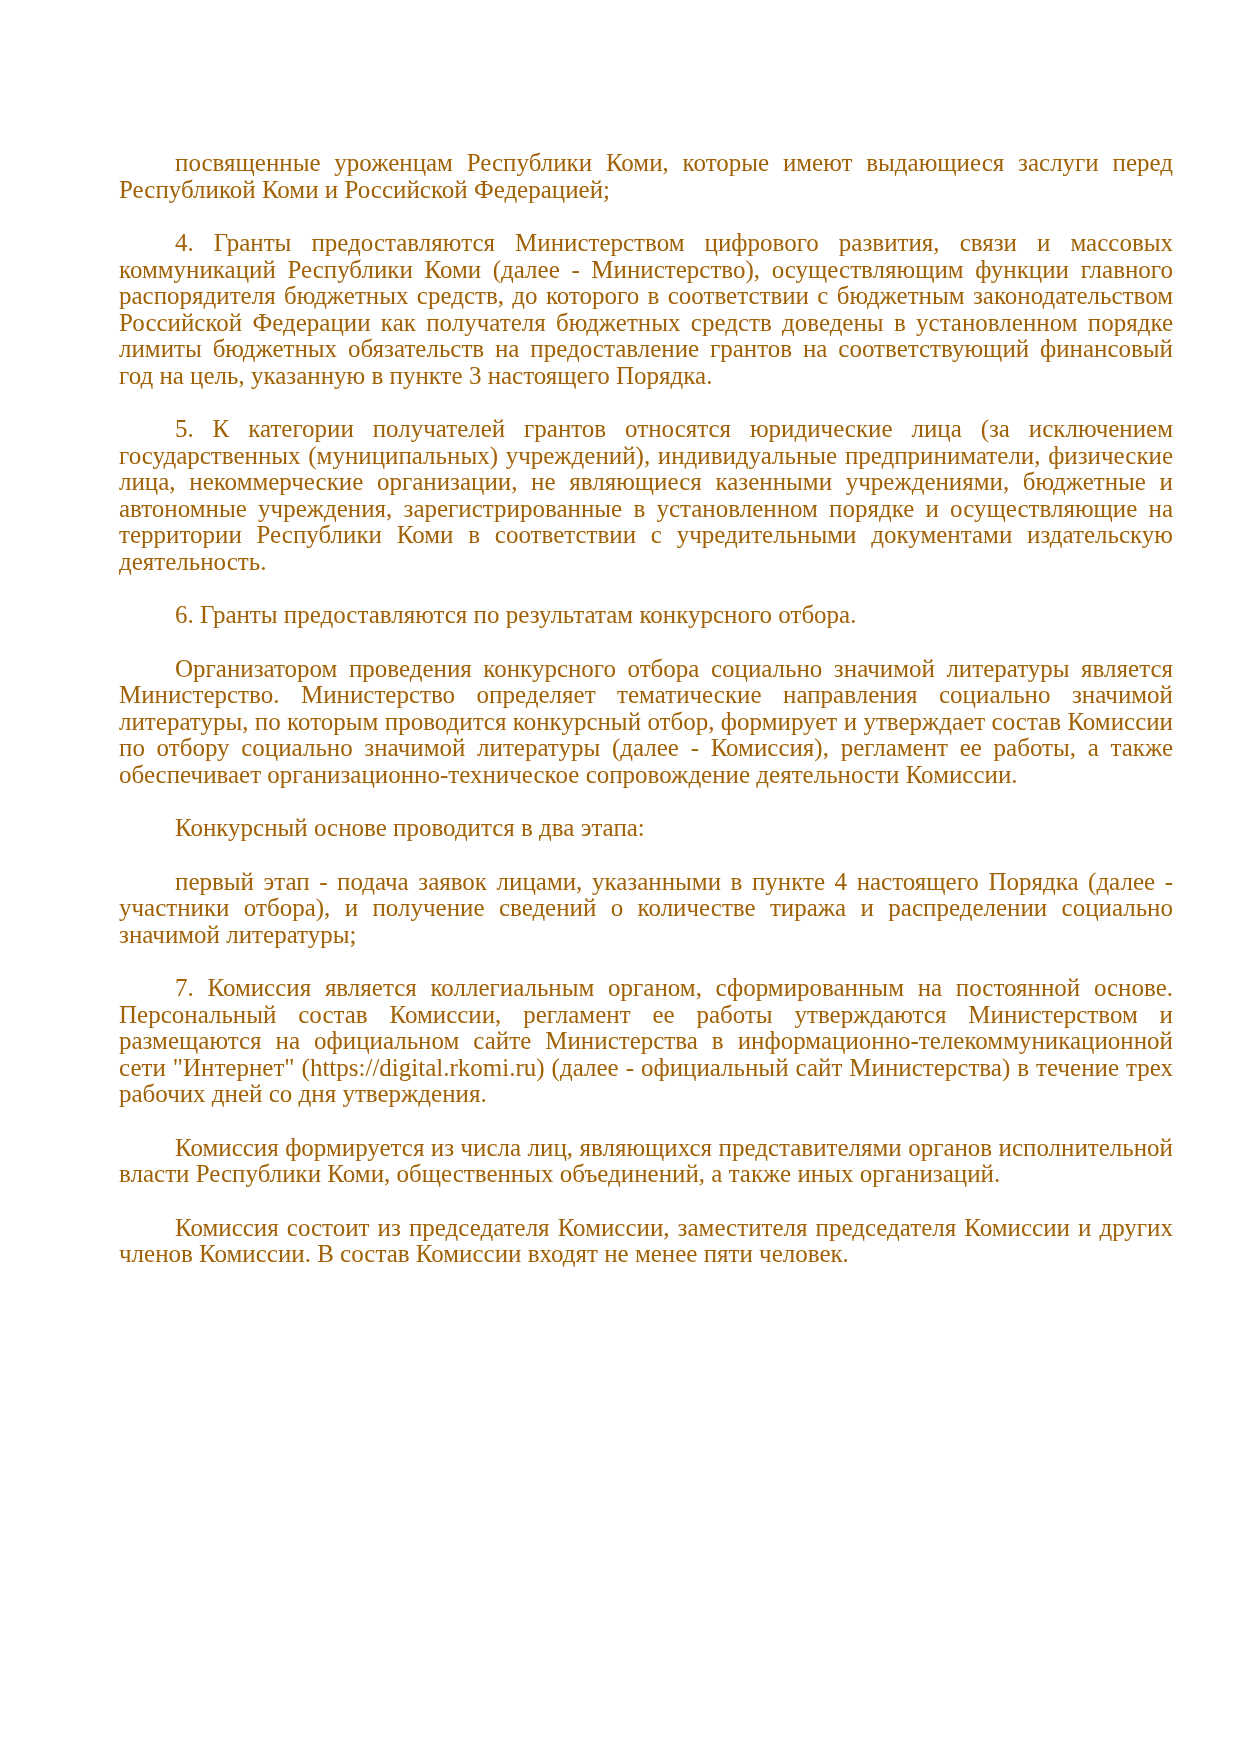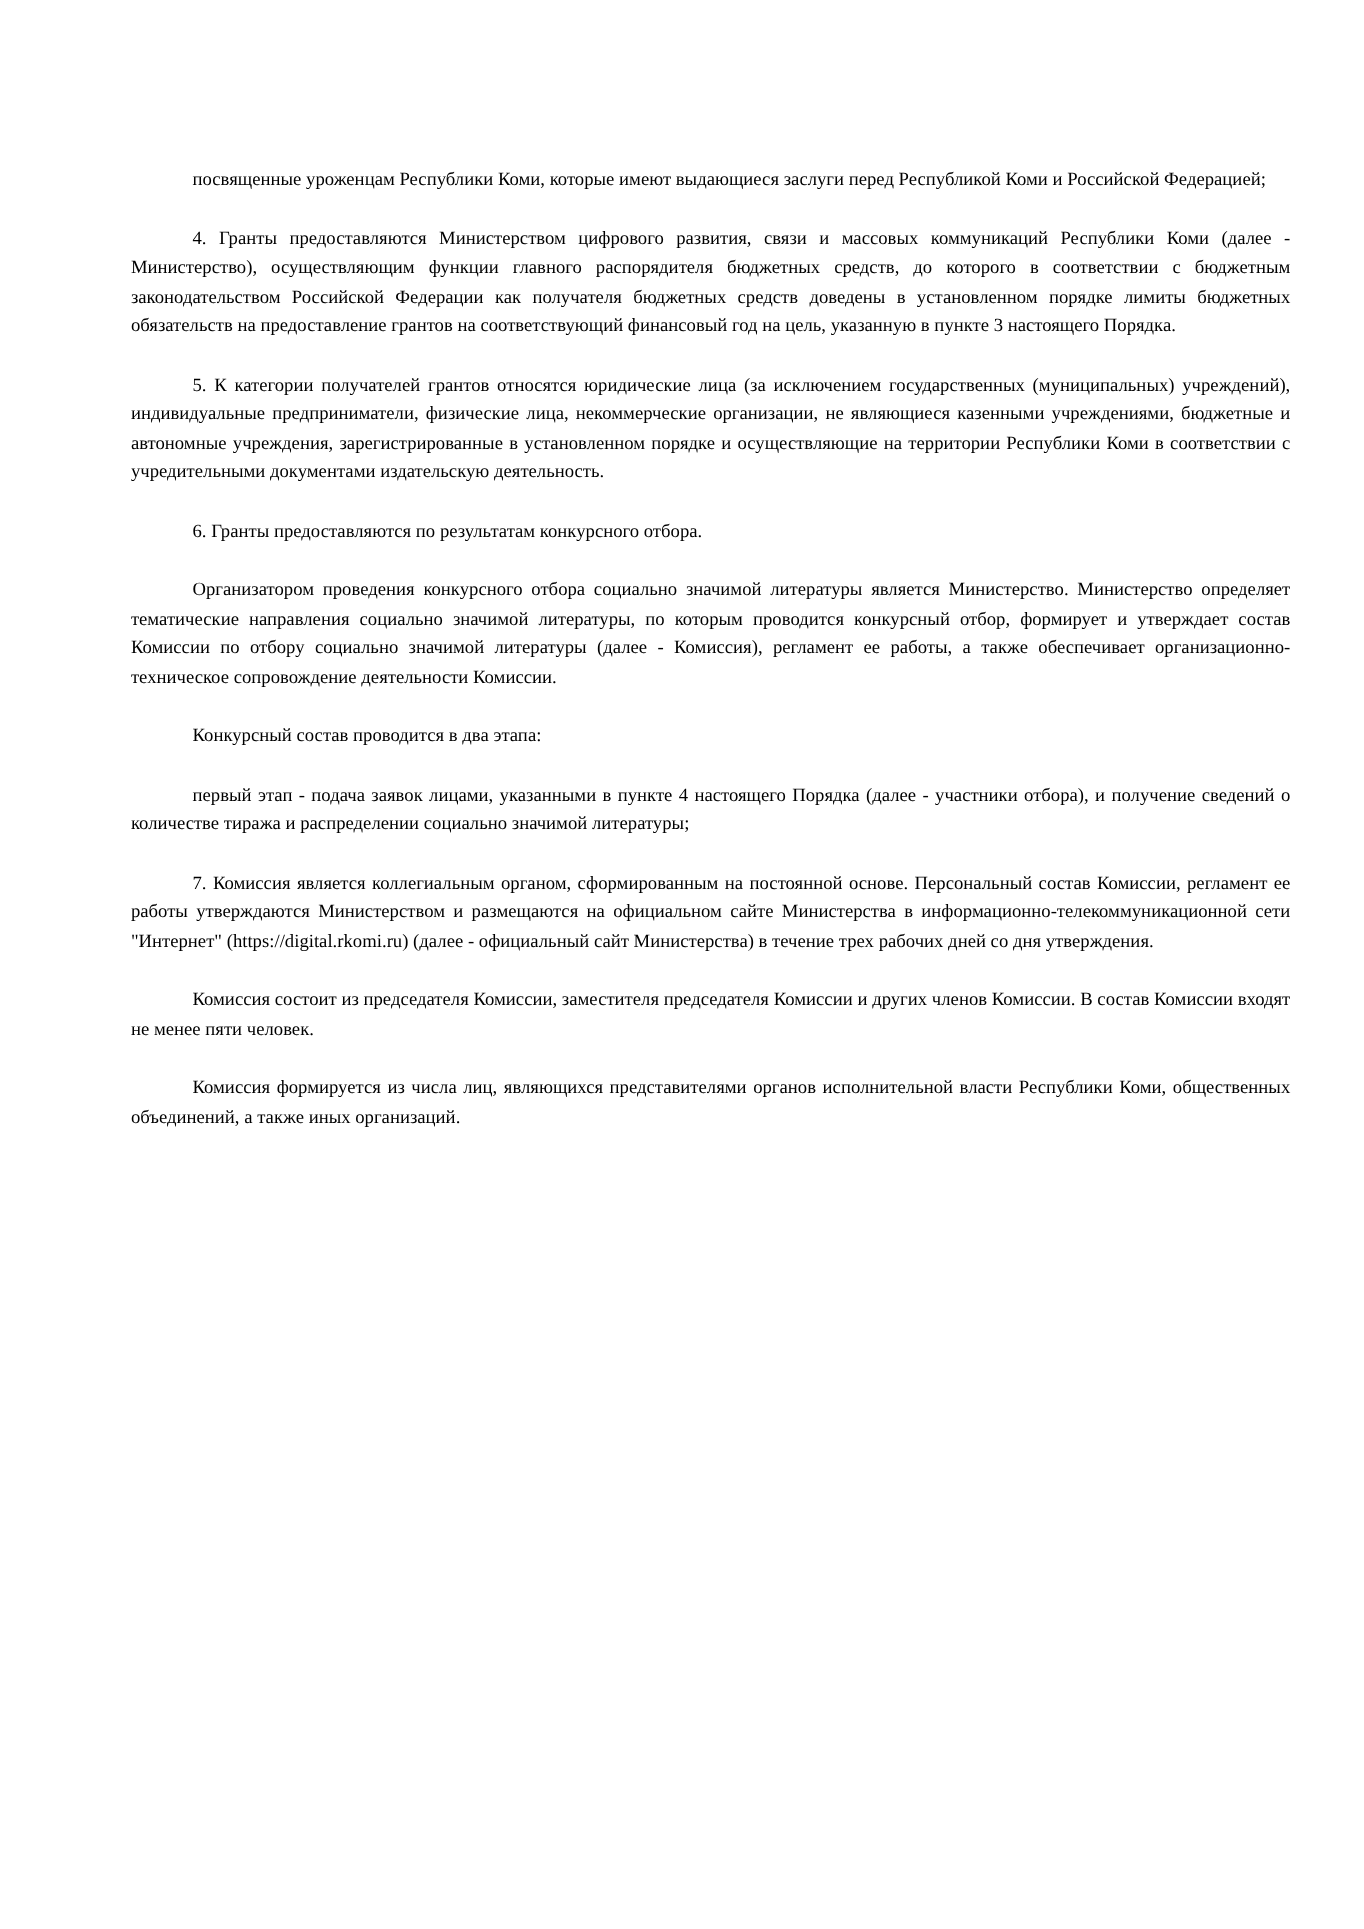--- a/index.html
+++ b/index.html
@@ -3,37 +3,37 @@
 <meta charset="utf-8">
 <style>
   html, body { margin: 0; padding: 0; background: #ffffff; }
   body { width: 1240px; height: 1754px; position: relative; overflow: hidden; }
   .page {
     position: absolute;
     left: 119px;
     top: 150px;
     width: 1054px;
     font-family: "Liberation Serif", serif;
-    font-size: 17px;
+    font-size: 25px;
     line-height: 26.5px;
-    color: #000000;
+    color: #a16207;
   }
   .page p {
     margin: 0 0 27px 0;
     text-indent: 56px;
     text-align: justify;
   }
 </style>
 </head>
 <body>
 
 <div class="page">
   <p>посвященные уроженцам Республики Коми, которые имеют выдающиеся заслуги перед Республикой Коми и Российской Федерацией;</p>
   <p>4. Гранты предоставляются Министерством цифрового развития, связи и массовых коммуникаций Республики Коми (далее - Министерство), осуществляющим функции главного распорядителя бюджетных средств, до которого в соответствии с бюджетным законодательством Российской Федерации как получателя бюджетных средств доведены в установленном порядке лимиты бюджетных обязательств на предоставление грантов на соответствующий финансовый год на цель, указанную в пункте 3 настоящего Порядка.</p>
   <p>5. К категории получателей грантов относятся юридические лица (за исключением государственных (муниципальных) учреждений), индивидуальные предприниматели, физические лица, некоммерческие организации, не являющиеся казенными учреждениями, бюджетные и автономные учреждения, зарегистрированные в установленном порядке и осуществляющие на территории Республики Коми в соответствии с учредительными документами издательскую деятельность.</p>
   <p>6. Гранты предоставляются по результатам конкурсного отбора.</p>
   <p>Организатором проведения конкурсного отбора социально значимой литературы является Министерство. Министерство определяет тематические направления социально значимой литературы, по которым проводится конкурсный отбор, формирует и утверждает состав Комиссии по отбору социально значимой литературы (далее - Комиссия), регламент ее работы, а также обеспечивает организационно-техническое сопровождение деятельности Комиссии.</p>
-  <p>Конкурсный состав проводится в два этапа:</p>
+  <p>Конкурсный основе проводится в два этапа:</p>
   <p>первый этап - подача заявок лицами, указанными в пункте 4 настоящего Порядка (далее - участники отбора), и получение сведений о количестве тиража и распределении социально значимой литературы;</p>
   <p>7. Комиссия является коллегиальным органом, сформированным на постоянной основе. Персональный состав Комиссии, регламент ее работы утверждаются Министерством и размещаются на официальном сайте Министерства в информационно-телекоммуникационной сети "Интернет" (https://digital.rkomi.ru) (далее - официальный сайт Министерства) в течение трех рабочих дней со дня утверждения.</p>
+  <p>Комиссия формируется из числа лиц, являющихся представителями органов исполнительной власти Республики Коми, общественных объединений, а также иных организаций.</p>
   <p>Комиссия состоит из председателя Комиссии, заместителя председателя Комиссии и других членов Комиссии. В состав Комиссии входят не менее пяти человек.</p>
-  <p>Комиссия формируется из числа лиц, являющихся представителями органов исполнительной власти Республики Коми, общественных объединений, а также иных организаций.</p>
 </div>
 
 </body></html>

